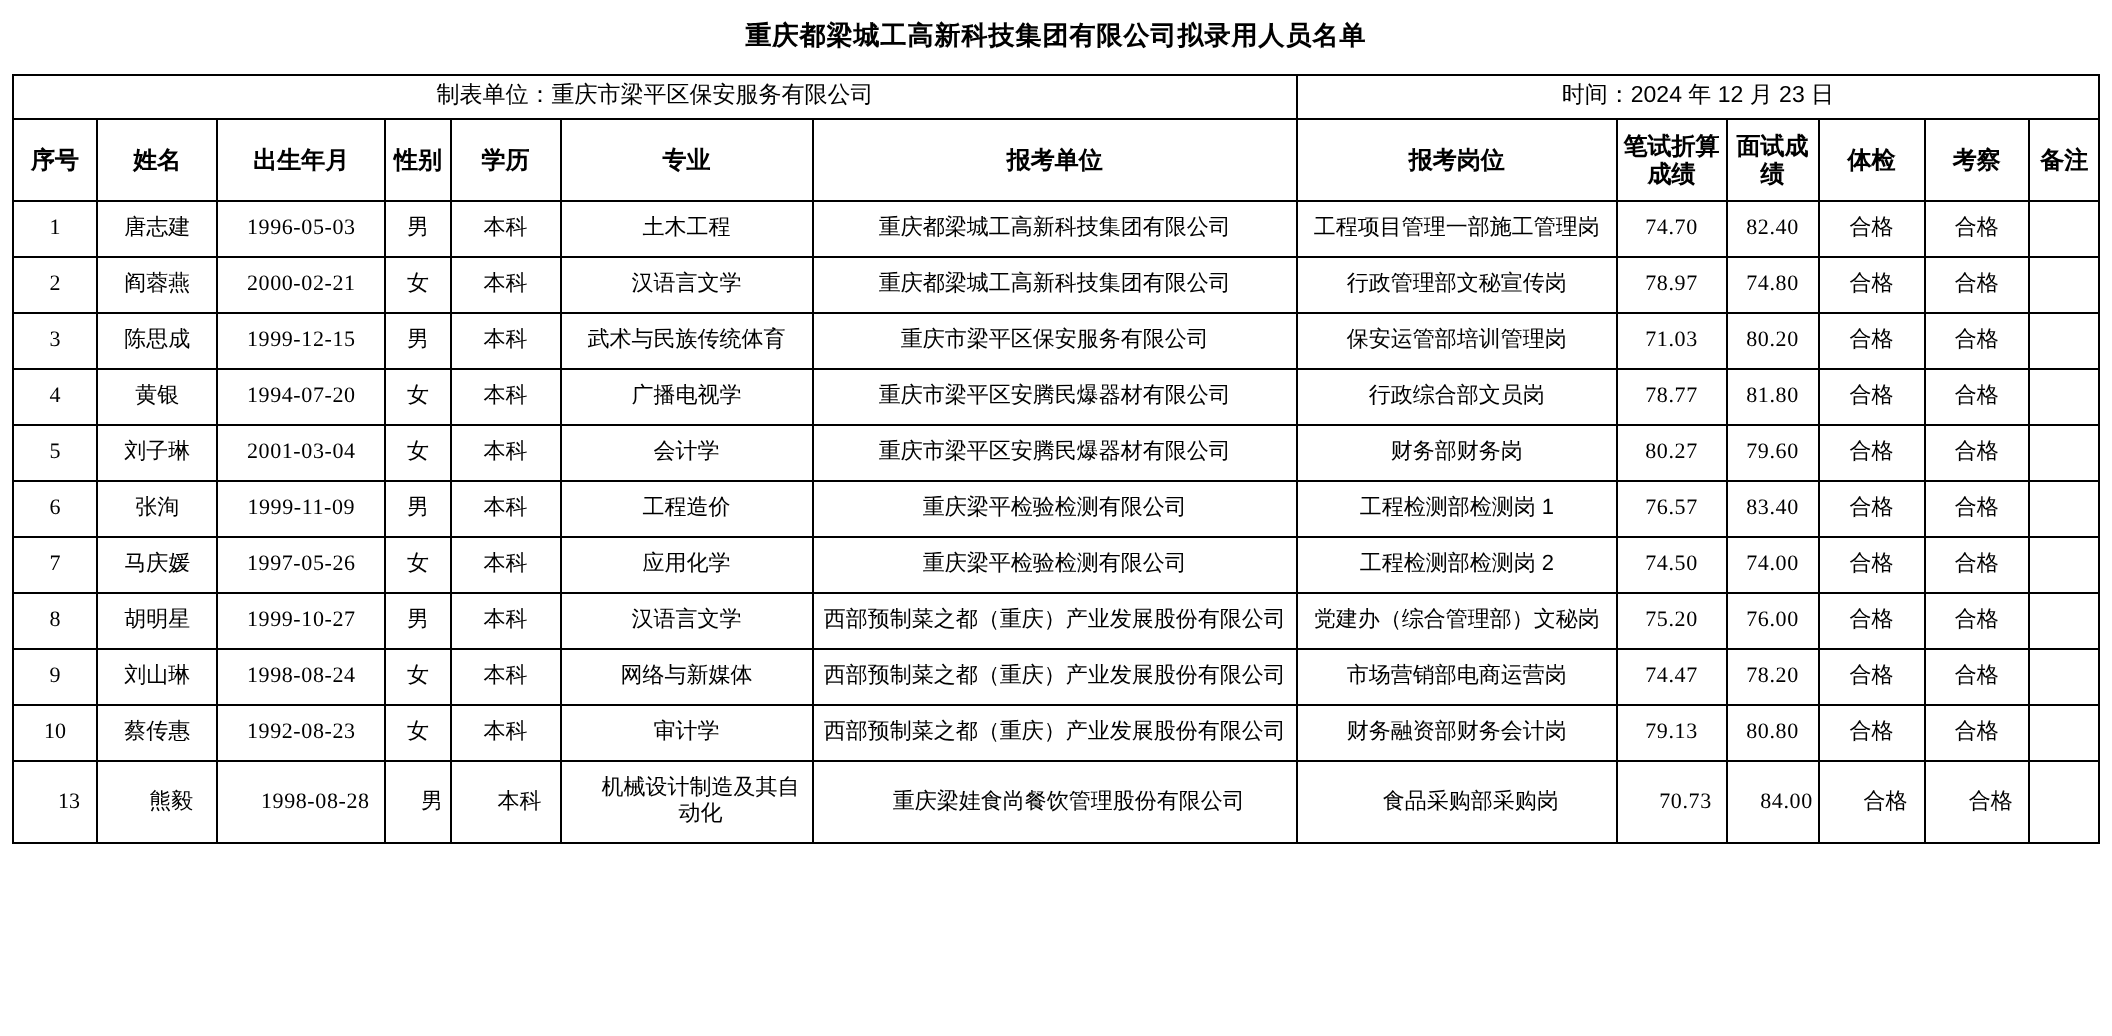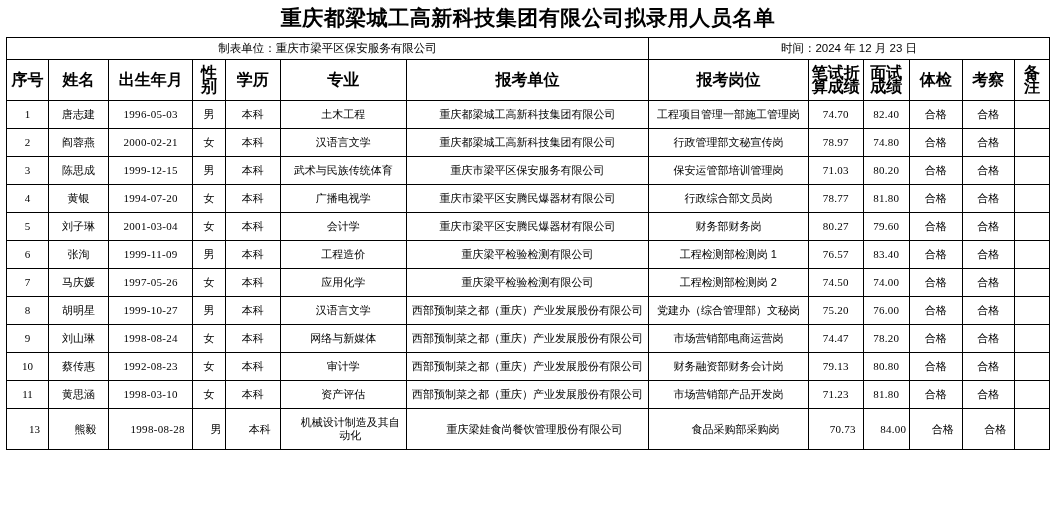--- a/index.html
+++ b/index.html
@@ -15,21 +15,21 @@
     overflow: hidden;
   }
   .page {
     width: 1056px;
     height: 518px;
     position: relative;
     box-sizing: border-box;
   }
   .doc-title {
     text-align: center;
-    font-size: 21px;
+    font-size: 13px;
     font-weight: bold;
     letter-spacing: 0.5px;
     padding-top: 7px;
     padding-bottom: 8px;
     line-height: 22px;
     color: #000;
   }
   table.sheet {
     border-collapse: collapse;
     width: 1044px;
@@ -59,21 +59,21 @@
     padding-left: 8px;
   }
   td.meta-right {
     text-align: right;
     padding-right: 10px;
   }
   
   tr.head-row th {
     height: 40px;
     font-weight: bold;
-    font-size: 16px;
+    font-size: 12px;
     line-height: 14px;
   }
   th.narrow-head {
     font-size: 11.5px;
     line-height: 13px;
     letter-spacing: 0px;
   }
   th.vert-head {
     font-size: 11.5px;
     line-height: 12px;
@@ -292,35 +292,20 @@
           <td>本科</td>
           <td>审计学</td>
           <td>西部预制菜之都（重庆）产业发展股份有限公司</td>
           <td>财务融资部财务会计岗</td>
           <td class="score-cell">79.13</td>
           <td class="score-cell">80.80</td>
           <td>合格</td>
           <td>合格</td>
           <td></td>
         </tr>
-        <tr class="data-row">
-          <td class="idx-cell">11</td>
-          <td>黄思涵</td>
-          <td class="num-cell">1998-03-10</td>
-          <td>女</td>
-          <td>本科</td>
-          <td>资产评估</td>
-          <td>西部预制菜之都（重庆）产业发展股份有限公司</td>
-          <td>市场营销部产品开发岗</td>
-          <td class="score-cell">71.23</td>
-          <td class="score-cell">81.80</td>
-          <td>合格</td>
-          <td>合格</td>
-          <td></td>
-        </tr>
         <tr class="data-row tall">
           <td class="idx-cell">13</td>
           <td>熊毅</td>
           <td class="num-cell">1998-08-28</td>
           <td>男</td>
           <td>本科</td>
           <td>机械设计制造及其自动化</td>
           <td>重庆梁娃食尚餐饮管理股份有限公司</td>
           <td>食品采购部采购岗</td>
           <td class="score-cell">70.73</td>

